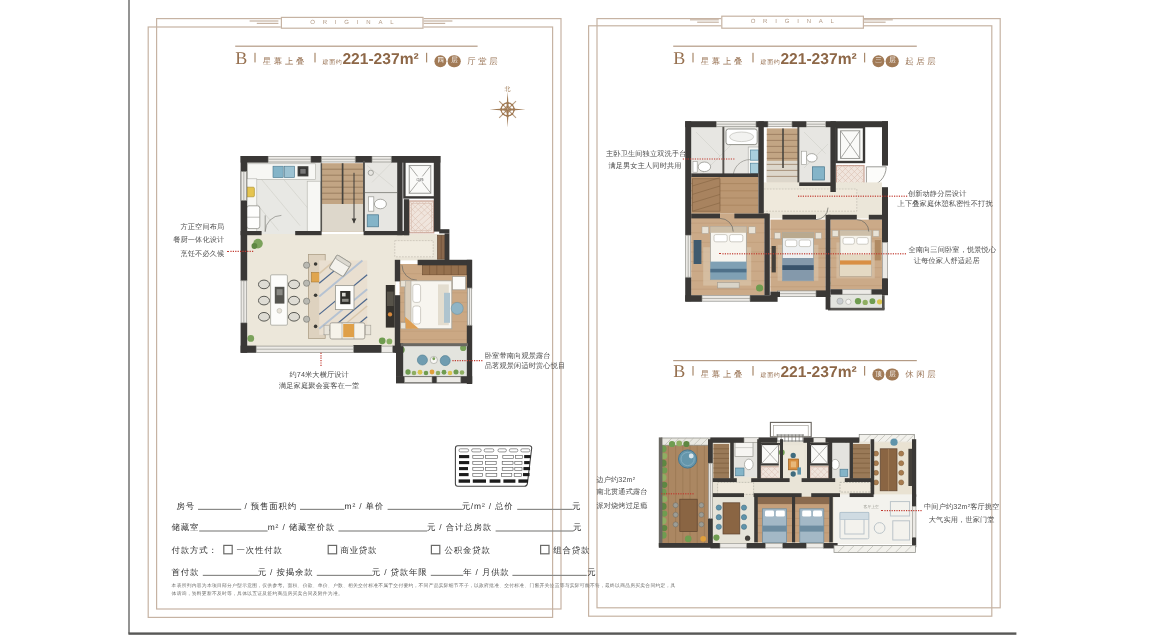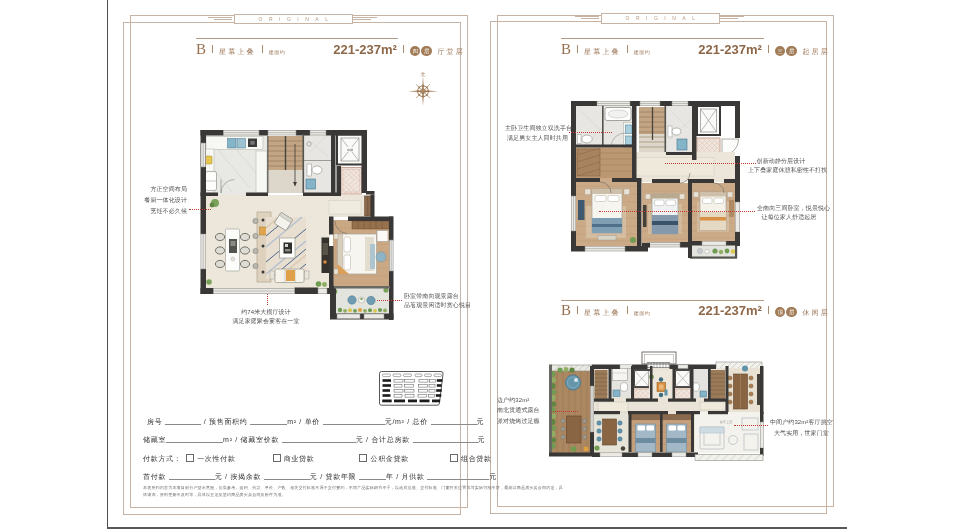--- a/index.html
+++ b/index.html
@@ -9,21 +9,21 @@
   .frame{position:absolute;border:1px solid #c6b3a3;}
   .cjk{letter-spacing:0.22em;}
   .ann{position:absolute;color:#4f4f4f;font-size:6px;letter-spacing:0.1px;white-space:nowrap;z-index:9;}
   .dotline{position:absolute;border-top:1px dotted #c0392f;height:0;z-index:9;}
   .vdotline{position:absolute;border-left:1px dotted #c0392f;width:0;z-index:9;}
   .ttl{position:absolute;height:18px;color:#9a7557;white-space:nowrap;}
   .ttl .b{font-family:"Liberation Serif",serif;font-size:15px;color:#96704f;}
   .ttl .sep{display:inline-block;width:1px;height:8px;background:#a98a6d;margin:0 6px 1px 6px;}
   .ttl .nm{font-size:7px;letter-spacing:2.2px;color:#9a7557;}
   .ttl .sm{font-size:5px;letter-spacing:0.5px;color:#9a7557;}
-  .ttl .num{font-size:13px;letter-spacing:0px;color:#8d6747;font-weight:bold;margin-left:48px;}
+  .ttl .num{font-size:13px;letter-spacing:0px;color:#8d6747;font-weight:bold;}
   .ttl .badge{display:inline-block;width:10.5px;height:10.5px;border-radius:50%;background:#a17a56;
       color:#fff;font-size:5.5px;text-align:center;line-height:11px;vertical-align:1px;margin-right:1px;}
   .frm{position:absolute;color:#303030;font-size:7px;white-space:nowrap;letter-spacing:0.7px;}
   .frm .ul{display:inline-block;border-bottom:0.9px solid #8a8a88;height:7px;vertical-align:-1px;}
   .frm .cb{display:inline-block;width:6px;height:6px;border:0.9px solid #6a6a68;vertical-align:-1px;margin-right:3px;}
   .fine{position:absolute;color:#6e6e6c;font-size:4px;letter-spacing:0.2px;white-space:nowrap;}
 </style>
 </head>
 <body>
 

